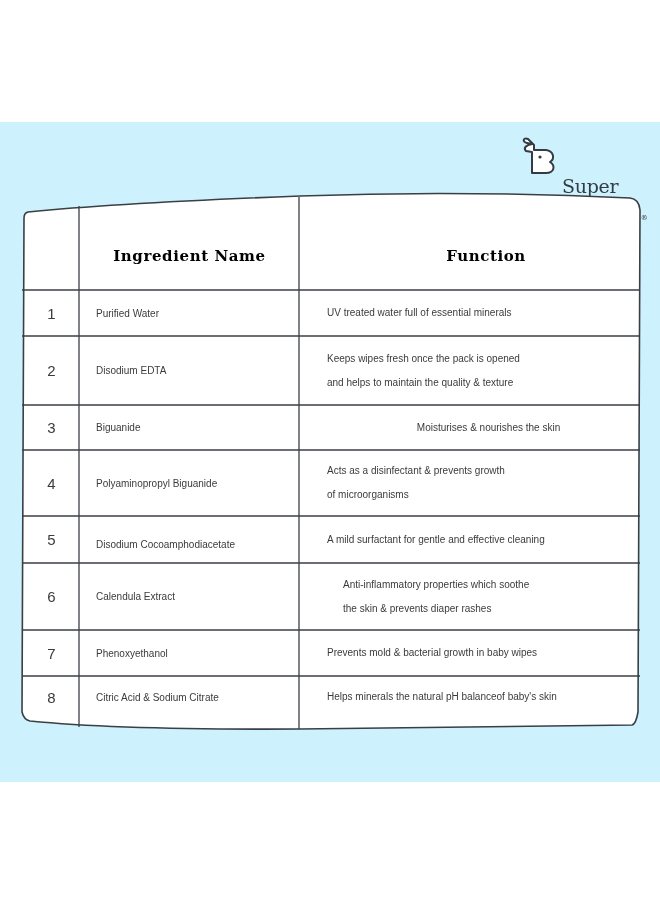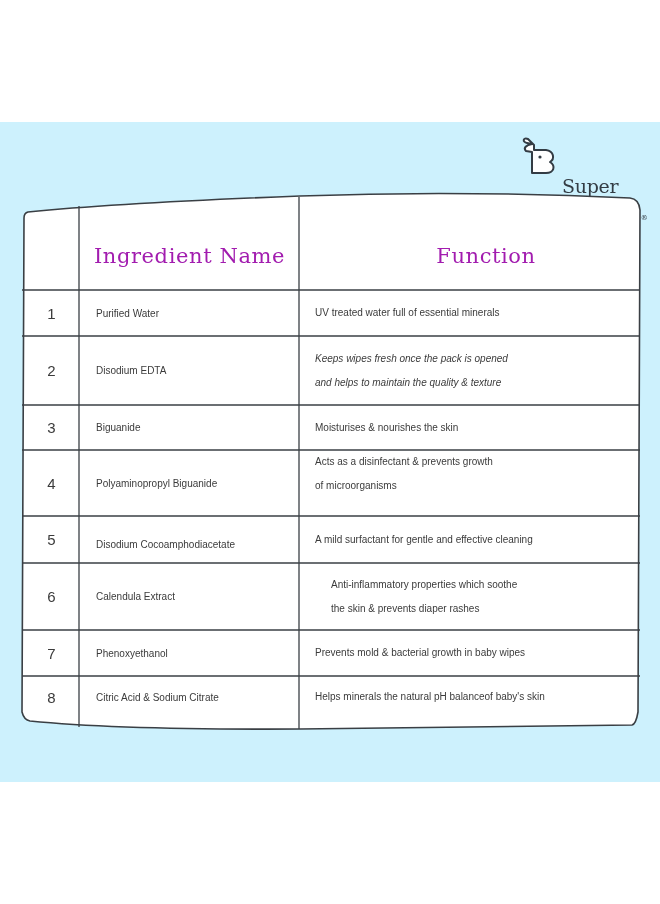--- a/index.html
+++ b/index.html
@@ -7,23 +7,23 @@
          font-family:"Liberation Sans", sans-serif; color:#3a3a3a; }
   .band { position:absolute; left:0; top:122px; width:660px; height:660px; background:#cdf1fd; }
   .logo { position:absolute; left:520px; top:133px; width:140px; height:50px; }
   .logo-text { position:absolute; left:42px; top:4px; font-family:"DejaVu Serif", serif; color:#333c44;
                font-size:19px; line-height:20px; letter-spacing:-0.3px;margin-top:39px; }
   .logo-text sup { font-size:7px; vertical-align:top; position:relative; top:12px; margin-left:1px; }
   svg.frame { position:absolute; left:0; top:0; }
   .cell { position:absolute; display:flex; align-items:center; font-size:10px; color:#3b3b3b; }
   .num { justify-content:center; font-size:15px; }
   .name { padding-left:16px; }
-  .func { padding-left:15px; line-height:24px; }
+  .func { padding-left:27px; line-height:24px; }
   .hdr { position:absolute; display:flex; align-items:center; justify-content:center;
-         font-family:"DejaVu Serif", serif; font-weight:normal; font-size:21px; letter-spacing:0.6px; color:#a21caf; }
+         font-family:"DejaVu Serif", serif; font-weight:bold; font-size:15px; letter-spacing:0.6px; color:#000000; }
 </style>
 </head>
 <body>
 
 <div class="band"></div>
 
 <div class="logo">
   <svg width="40" height="46" viewBox="0 0 40 46" style="position:absolute;left:0;top:0;">
     <path d="M8 6 C3 4 2 9 7 10 L12 11 C6 12 3 15 6 18 L12 19 L12 40 L26 40 C34 40 36 33 30 29 C35 26 34 18 26 17 L14 17 L14 12 L12 10 Z" fill="#ffffff" stroke="#333c44" stroke-width="2" stroke-linejoin="round"></path>
     <circle cx="20" cy="24" r="1.6" fill="#333c44"></circle>
@@ -62,38 +62,38 @@
     <div class="cell num" style="left:24px;top:290px;width:55px;height:46px;">1</div>
     <div class="cell name" style="left:80px;top:290px;width:203px;height:46px;">Purified Water</div>
     <div class="cell func" style="left:300px;top:290px;width:323px;height:46px;">
       <div>UV treated water full of essential minerals</div>
     </div>
   </div>
 
   <div>
     <div class="cell num" style="left:24px;top:336px;width:55px;height:69px;">2</div>
     <div class="cell name" style="left:80px;top:336px;width:203px;height:69px;">Disodium EDTA</div>
-    <div class="cell func" style="left:300px;top:336px;width:323px;height:69px;flex-direction:column;align-items:flex-start;justify-content:center;font-style:italic;">
+    <div class="cell func" style="left:300px;top:336px;width:323px;height:69px;flex-direction:column;align-items:flex-start;justify-content:center;">
       <div>Keeps wipes fresh once the pack is opened</div>
       <div>and helps to maintain the quality &amp; texture</div>
     </div>
   </div>
 
   <div>
     <div class="cell num" style="left:24px;top:405px;width:55px;height:45px;">3</div>
     <div class="cell name" style="left:80px;top:405px;width:203px;height:45px;">Biguanide</div>
-    <div class="cell func" style="left:300px;top:405px;width:323px;height:45px;">
+    <div class="cell func" style="left:300px;top:405px;width:323px;height:45px;justify-content:center;">
       <div>Moisturises &amp; nourishes the skin</div>
     </div>
   </div>
 
   <div>
     <div class="cell num" style="left:24px;top:450px;width:55px;height:66px;">4</div>
     <div class="cell name" style="left:80px;top:450px;width:203px;height:66px;">Polyaminopropyl Biguanide</div>
-    <div class="cell func" style="left:300px;top:450px;width:323px;height:66px;flex-direction:column;align-items:flex-start;">
+    <div class="cell func" style="left:300px;top:450px;width:323px;height:66px;flex-direction:column;align-items:flex-start;justify-content:center;">
       <div>Acts as a disinfectant &amp; prevents growth</div>
       <div>of microorganisms</div>
     </div>
   </div>
 
   <div>
     <div class="cell num" style="left:24px;top:516px;width:55px;height:47px;">5</div>
     <div class="cell name" style="left:80px;top:516px;width:203px;height:57px;white-space:nowrap;">Disodium Cocoamphodiacetate</div>
     <div class="cell func" style="left:300px;top:516px;width:323px;height:47px;white-space:nowrap;">
       <div>A mild surfactant for gentle and effective cleaning</div>

